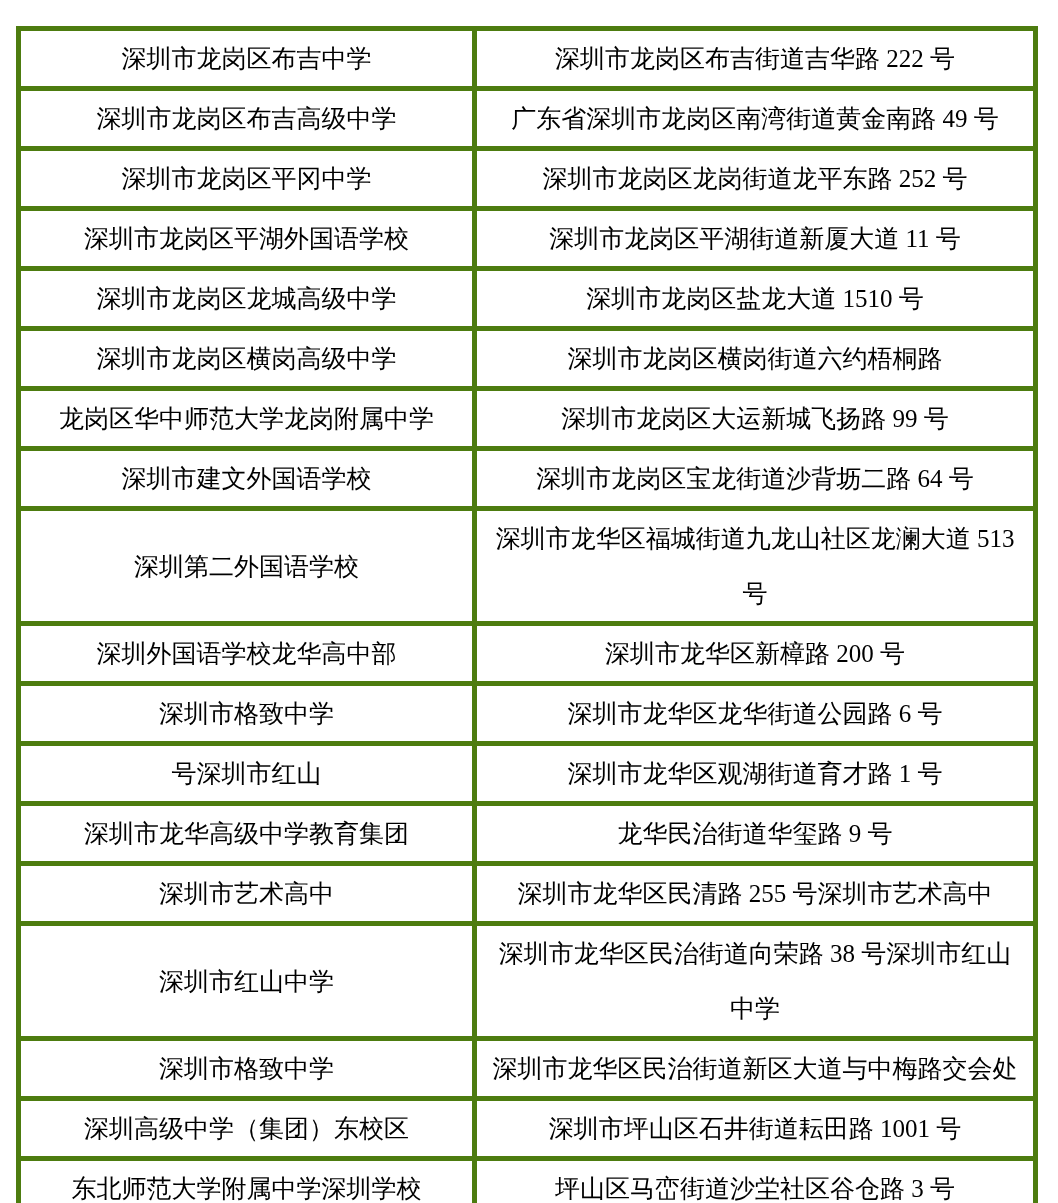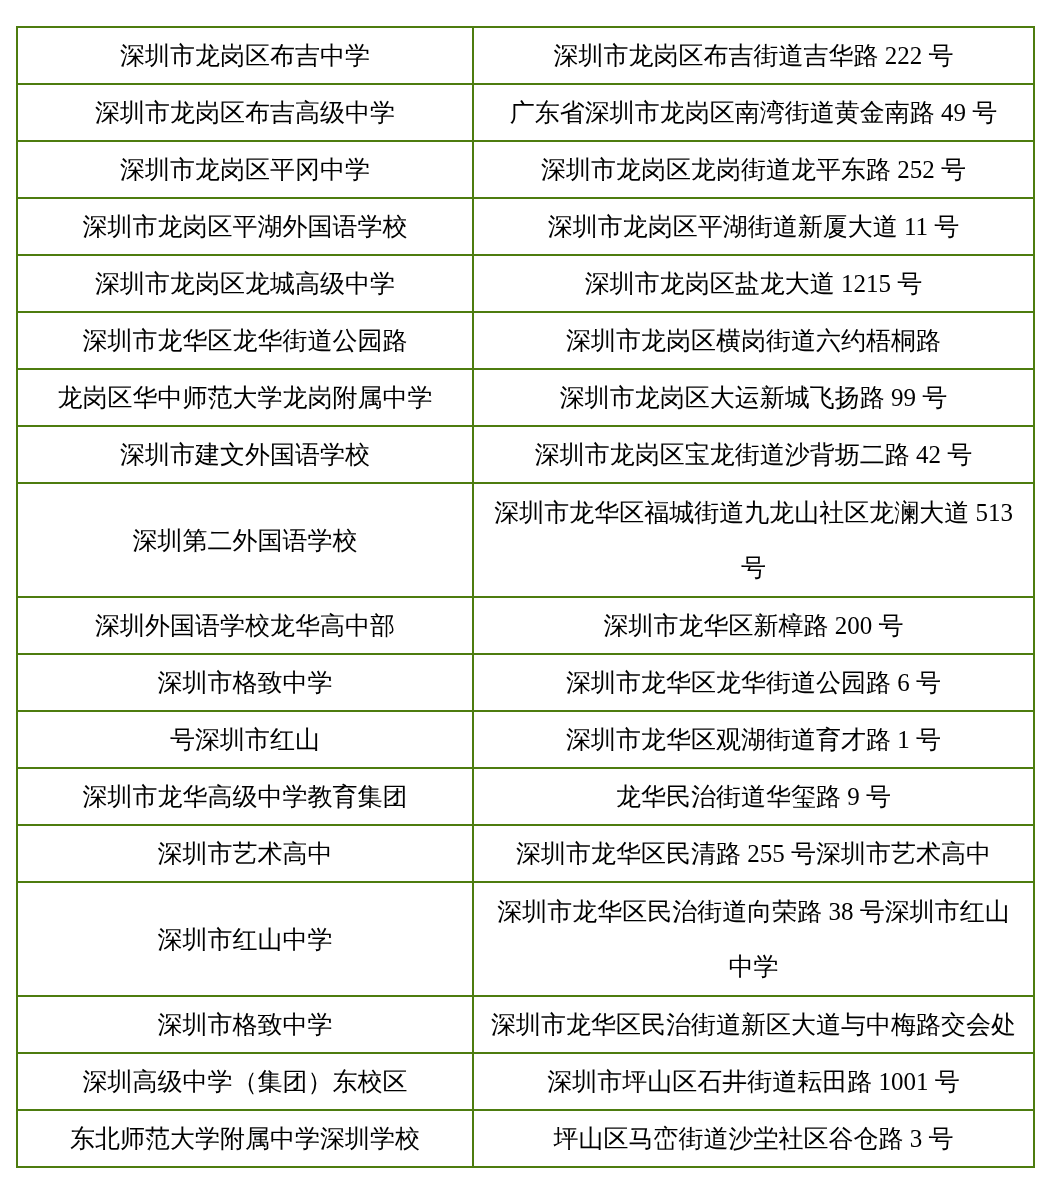--- a/index.html
+++ b/index.html
@@ -16,21 +16,21 @@
     padding: 26px 0 0 16px;
     font-family: "Liberation Serif", "DejaVu Serif", serif;
     color: #000000;
   }
   table.school-table {
     border-collapse: collapse;
     table-layout: fixed;
     width: 1017px;
   }
   table.school-table td {
-    border: 2px solid #4d7c0f;
+    border: 5px solid #4d7c0f;
     text-align: center;
     vertical-align: middle;
     font-size: 25px;
     line-height: 55px;
     padding: 0 4px;
     white-space: pre-line;
     overflow: hidden;
     color: #000000;
   }
   col.school-col  { width: 456px; }
@@ -59,33 +59,33 @@
       <tr class="row">
         <td>深圳市龙岗区平冈中学</td>
         <td>深圳市龙岗区龙岗街道龙平东路 252 号</td>
       </tr>
       <tr class="row">
         <td>深圳市龙岗区平湖外国语学校</td>
         <td>深圳市龙岗区平湖街道新厦大道 11 号</td>
       </tr>
       <tr class="row">
         <td>深圳市龙岗区龙城高级中学</td>
-        <td>深圳市龙岗区盐龙大道 1215 号</td>
+        <td>深圳市龙岗区盐龙大道 1510 号</td>
       </tr>
       <tr class="row">
-        <td>深圳市龙华区龙华街道公园路</td>
+        <td>深圳市龙岗区横岗高级中学</td>
         <td>深圳市龙岗区横岗街道六约梧桐路</td>
       </tr>
       <tr class="row">
         <td>龙岗区华中师范大学龙岗附属中学</td>
         <td>深圳市龙岗区大运新城飞扬路 99 号</td>
       </tr>
       <tr class="row">
         <td>深圳市建文外国语学校</td>
-        <td>深圳市龙岗区宝龙街道沙背坜二路 42 号</td>
+        <td>深圳市龙岗区宝龙街道沙背坜二路 64 号</td>
       </tr>
       <tr class="row tall">
         <td>深圳第二外国语学校</td>
         <td>深圳市龙华区福城街道九龙山社区龙澜大道 513
 号</td>
       </tr>
       <tr class="row">
         <td>深圳外国语学校龙华高中部</td>
         <td>深圳市龙华区新樟路 200 号</td>
       </tr>

